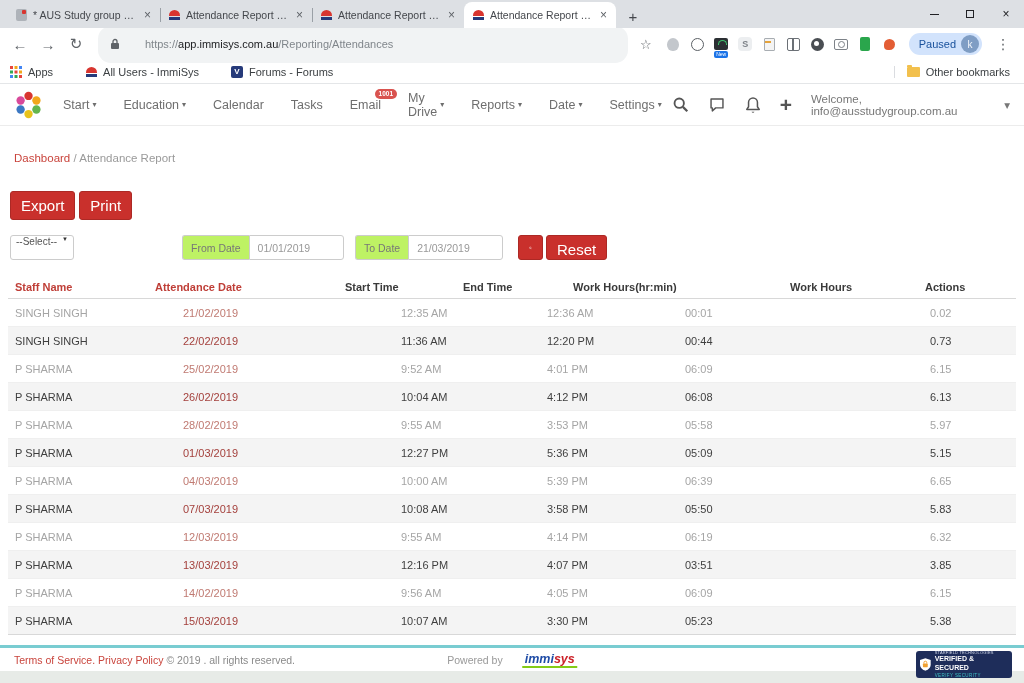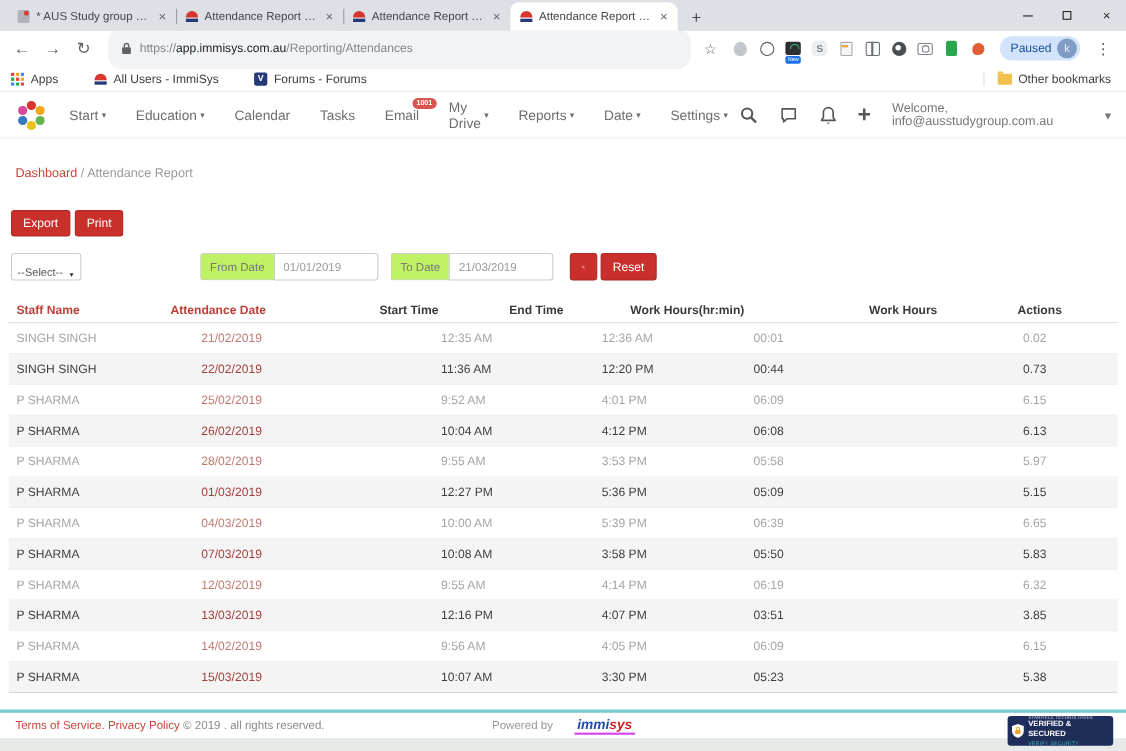--- a/index.html
+++ b/index.html
@@ -24,21 +24,21 @@
   .new-tab { width:26px; height:24px; display:flex; align-items:center; justify-content:center;
              font-size:15px; color:#44474c; margin-left:4px; }
   .win-controls { position:absolute; right:0; top:0; height:28px; display:flex; }
   .win-btn { width:36px; height:28px; display:flex; align-items:center; justify-content:center; color:#202124; font-size:12px; }
   .min-glyph { width:9px; height:1px; background:#202124; display:block; }
   .restore-glyph { width:8px; height:8px; border:1px solid #202124; display:block; }
 
   .toolbar { height:32px; background:#fff; display:flex; align-items:center; padding:0 8px; gap:4px; }
   .nav-arrow { font-size:15px; color:#5f6368; width:24px; text-align:center; }
   .omnibox { flex:1; height:37px; background:#f1f3f4; border-radius:13px; display:flex; align-items:center;
-             padding:0 12px; gap:7px; margin:0 6px; max-width:600px; }
+             padding:0 12px; gap:25px; margin:0 6px; max-width:600px; }
   .omnibox .url { font-size:11px; white-space:nowrap; overflow:hidden; }
   .url .scheme, .url .path { color:#80868b; }
   .url .host { color:#202124; }
   .star { font-size:13px; color:#5f6368; margin:0 6px 0 2px; }
   .extensions { display:flex; align-items:center; gap:9px; margin:0 4px; }
   .ext { width:15px; height:15px; display:flex; align-items:center; justify-content:center; font-size:9px; position:relative; }
   .ext-egg { width:12px; height:13px; background:#c3c7cc; border-radius:50% 50% 46% 46%; }
   .ext-recycle { width:13px; height:13px; border:1.5px solid #5a5f64; border-radius:50%; }
   .ext-dark { width:14px; height:12px; background:#2b2f33; border-radius:2px; }
   .ext-dark::after { content:""; position:absolute; left:4px; top:3px; width:7px; height:4px;
@@ -84,26 +84,26 @@
                font-weight:bold; padding:1.5px 4px; border-radius:7px; }
   .nav-right { margin-left:auto; display:flex; align-items:center; gap:19px; }
   .nav-icon { display:flex; align-items:center; }
   .plus-icon-txt { font-size:21px; font-weight:600; color:#555; line-height:1; }
   .welcome { font-size:11.5px; color:#777; display:flex; align-items:center; gap:4px; }
 
   .breadcrumb { margin:26px 0 0 14px; font-size:11.5px; color:#9a9a9a; }
   .breadcrumb .bc-link { color:#c9443c; }
 
   .action-buttons { margin:27px 0 0 10px; display:flex; gap:4px; }
-  .btn-red { background:#c9302c; border:1px solid #ac2925; color:#fff; font-size:11px; padding:5px 10px;
+  .btn-red { background:#c9302c; border:1px solid #ac2925; color:#fff; font-size:15px; padding:5px 10px;
              border-radius:3px; font-family:inherit; }
 
   .filters { position:relative; height:26px; margin-top:15px; }
   .select-box { position:absolute; left:10px; top:0; width:64px; height:25px; border:1px solid #ccc; border-radius:3px;
-                background:#fff; font-size:10px; color:#555; display:flex; align-items:flex-end; justify-content:space-between; padding:0 5px; }
+                background:#fff; font-size:10px; color:#555; display:flex; align-items:flex-start; justify-content:space-between; padding:0 5px; }
   .select-caret { font-size:6px; color:#333; }
   .input-group { position:absolute; top:0; display:flex; height:25px; }
   .ig-addon { background:#bef264; border:1px solid #ccc; border-right:none; border-radius:3px 0 0 3px;
               font-size:10.5px; color:#777; display:flex; align-items:center; padding:0 8px; }
   .ig-input { border:1px solid #ccc; border-radius:0 3px 3px 0; font-size:10.5px; color:#999; width:95px;
               padding:0 8px; font-family:inherit; }
   .group-from { left:182px; } .group-to { left:355px; }
   .btn-search { position:absolute; left:518px; top:0; width:25px; height:25px; display:flex; align-items:center; justify-content:center; }
   .btn-reset { position:absolute; left:546px; top:0; height:25px; }
 
@@ -121,21 +121,21 @@
   .tr:nth-child(odd) .td.date { color:#c07a72; }
   .tr:nth-child(even) .td.date { color:#a4403c; }
   .action-btn { width:15px; height:19px; background:#3a3a3a; border:1px solid #222; border-radius:3px;
                 color:#fff; font-size:5px; letter-spacing:1px; line-height:1; margin-left:8px; padding:0; }
 
   
   .site-footer { position:absolute; left:0; right:0; bottom:0; height:38px; border-top:3px solid #79ccd1; background:#fff; }
   .footer-row { height:23px; display:flex; align-items:center; font-size:10.5px; color:#8a8a8a; padding-left:14px; position:relative; }
   .f-link { color:#c9443c; margin-right:3px; }
   .powered { position:absolute; left:50%; transform:translateX(-50%); display:flex; align-items:center; gap:20px; color:#999;text-align:center; }
-  .brand-logo { font-size:12.5px; font-weight:bold; font-style:italic; border-bottom:2px solid #d946ef; padding:0 2px; line-height:14px; }
+  .brand-logo { font-size:12.5px; font-weight:bold; font-style:italic; border-bottom:2px solid #84cc16; padding:0 2px; line-height:14px; }
   .brand-immi { color:#1f4ca6; } .brand-sys { color:#cc2229; }
   .footer-strip { height:12px; background:#e7ebe7; }
   .verified-badge { position:absolute; right:12px; top:3px; width:96px; height:27px; background:#1e2d5a; border-radius:3px;
                     display:flex; align-items:center; gap:4px; padding:2px 4px; }
   .vb-text { display:flex; flex-direction:column; line-height:1.25; }
   .vb-l1 { font-size:4px; color:#cfd6e8; letter-spacing:.2px; }
   .vb-l2 { font-size:7px; font-weight:bold; color:#fff; }
   .vb-l3 { font-size:4.5px; color:#3ec0c4; letter-spacing:.4px; }
 </style>
 </head>

